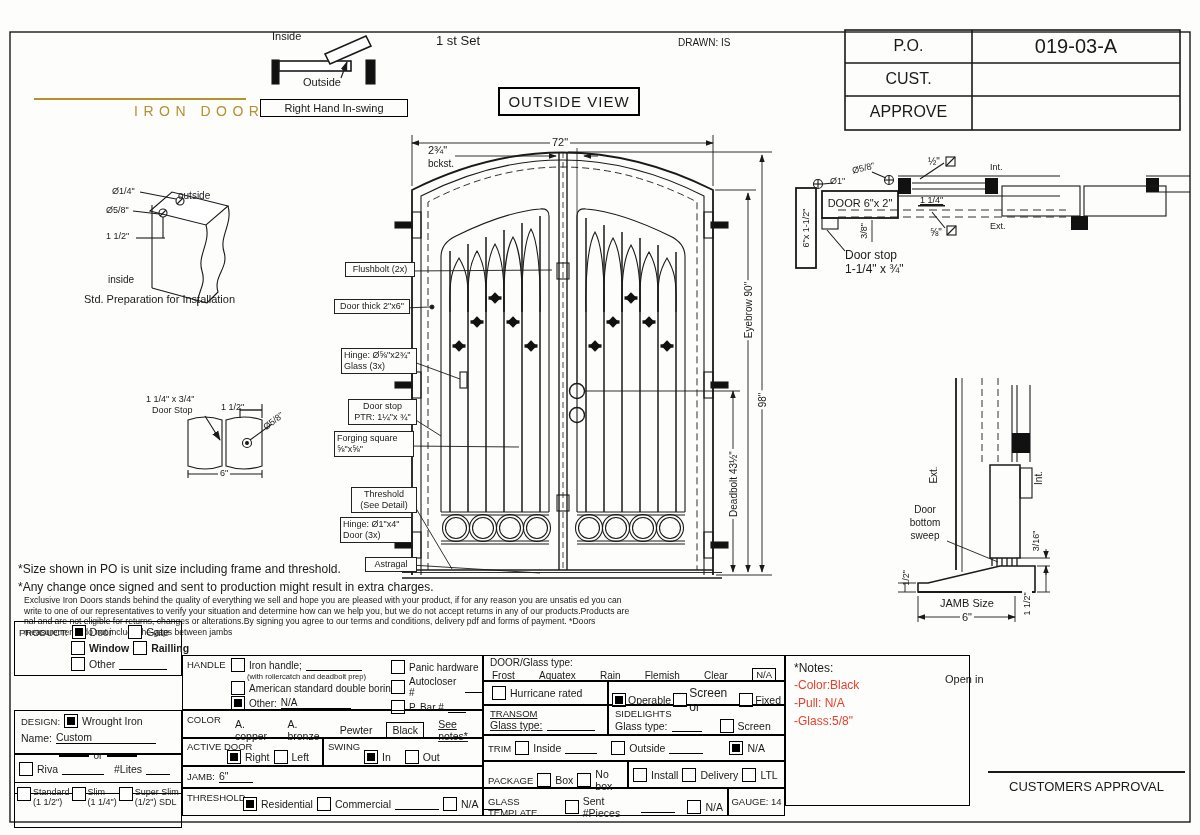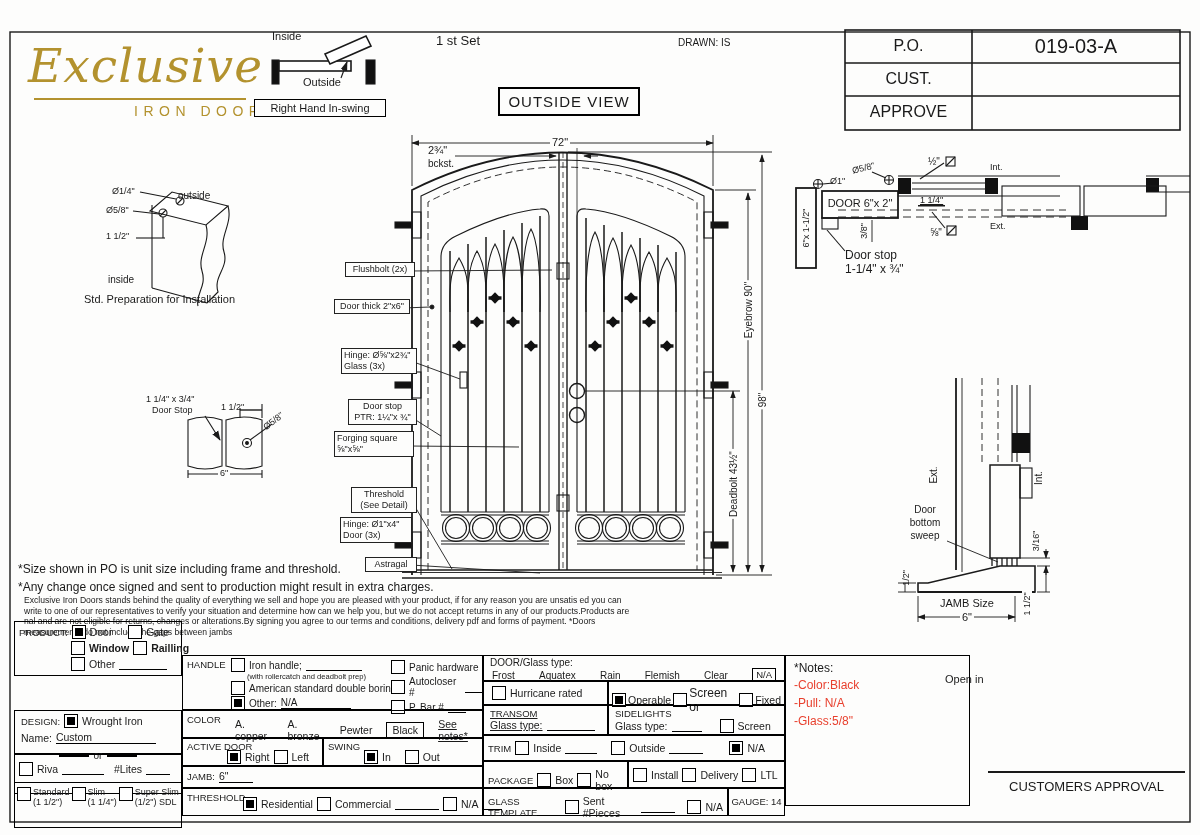--- a/index.html
+++ b/index.html
@@ -328,26 +328,25 @@
       <line x1="1046" y1="566" x2="1046" y2="592" stroke-width="0.9"></line>
       <line x1="918" y1="596" x2="918" y2="622" stroke-width="0.9"></line>
       <line x1="1015" y1="596" x2="1015" y2="622" stroke-width="0.9"></line>
       <line x1="918" y1="617" x2="1015" y2="617" stroke-width="0.9" marker-start="url(#arr)" marker-end="url(#arr)"></line>
     </g>
 
     <line x1="988" y1="772" x2="1185" y2="772" stroke-width="2"></line>
   </g>
 </svg>
 
-<div class="t logo-script" style="left:28px;top:42px;">Exclusive</div>
 <div class="t logo-sub" style="left:134px;top:103px;">IRON DOORS</div>
 
 <div class="t f11" style="left:272px;top:30px;">Inside</div>
 <div class="t f11" style="left:303px;top:76px;">Outside</div>
-<div class="t f11 c" style="left:254px;top:99px;width:130px;border:1.2px solid #000;padding:2px 0;background:#fdfdfc;">Right Hand In-swing</div>
+<div class="t f11 c" style="left:260px;top:99px;width:130px;border:1.2px solid #000;padding:2px 8px;background:#fdfdfc;">Right Hand In-swing</div>
 
 <div class="t f13" style="left:436px;top:33px;">1 st Set</div>
 <div class="t f10" style="left:678px;top:37px;">DRAWN: IS</div>
 <div class="t f15 c" style="left:498px;top:87px;width:138px;border:2px solid #000;padding:4px 0;letter-spacing:1px;background:#fdfdfc;">OUTSIDE VIEW</div>
 
 <div class="t f16 c" style="left:845px;top:37px;width:127px;">P.O.</div>
 <div class="t f20 c" style="left:972px;top:35px;width:208px;">019-03-A</div>
 <div class="t f16 c" style="left:845px;top:70px;width:127px;">CUST.</div>
 <div class="t f16 c" style="left:972px;top:70px;width:208px;"></div>
 <div class="t f16 c" style="left:845px;top:103px;width:127px;">APPROVE</div>

